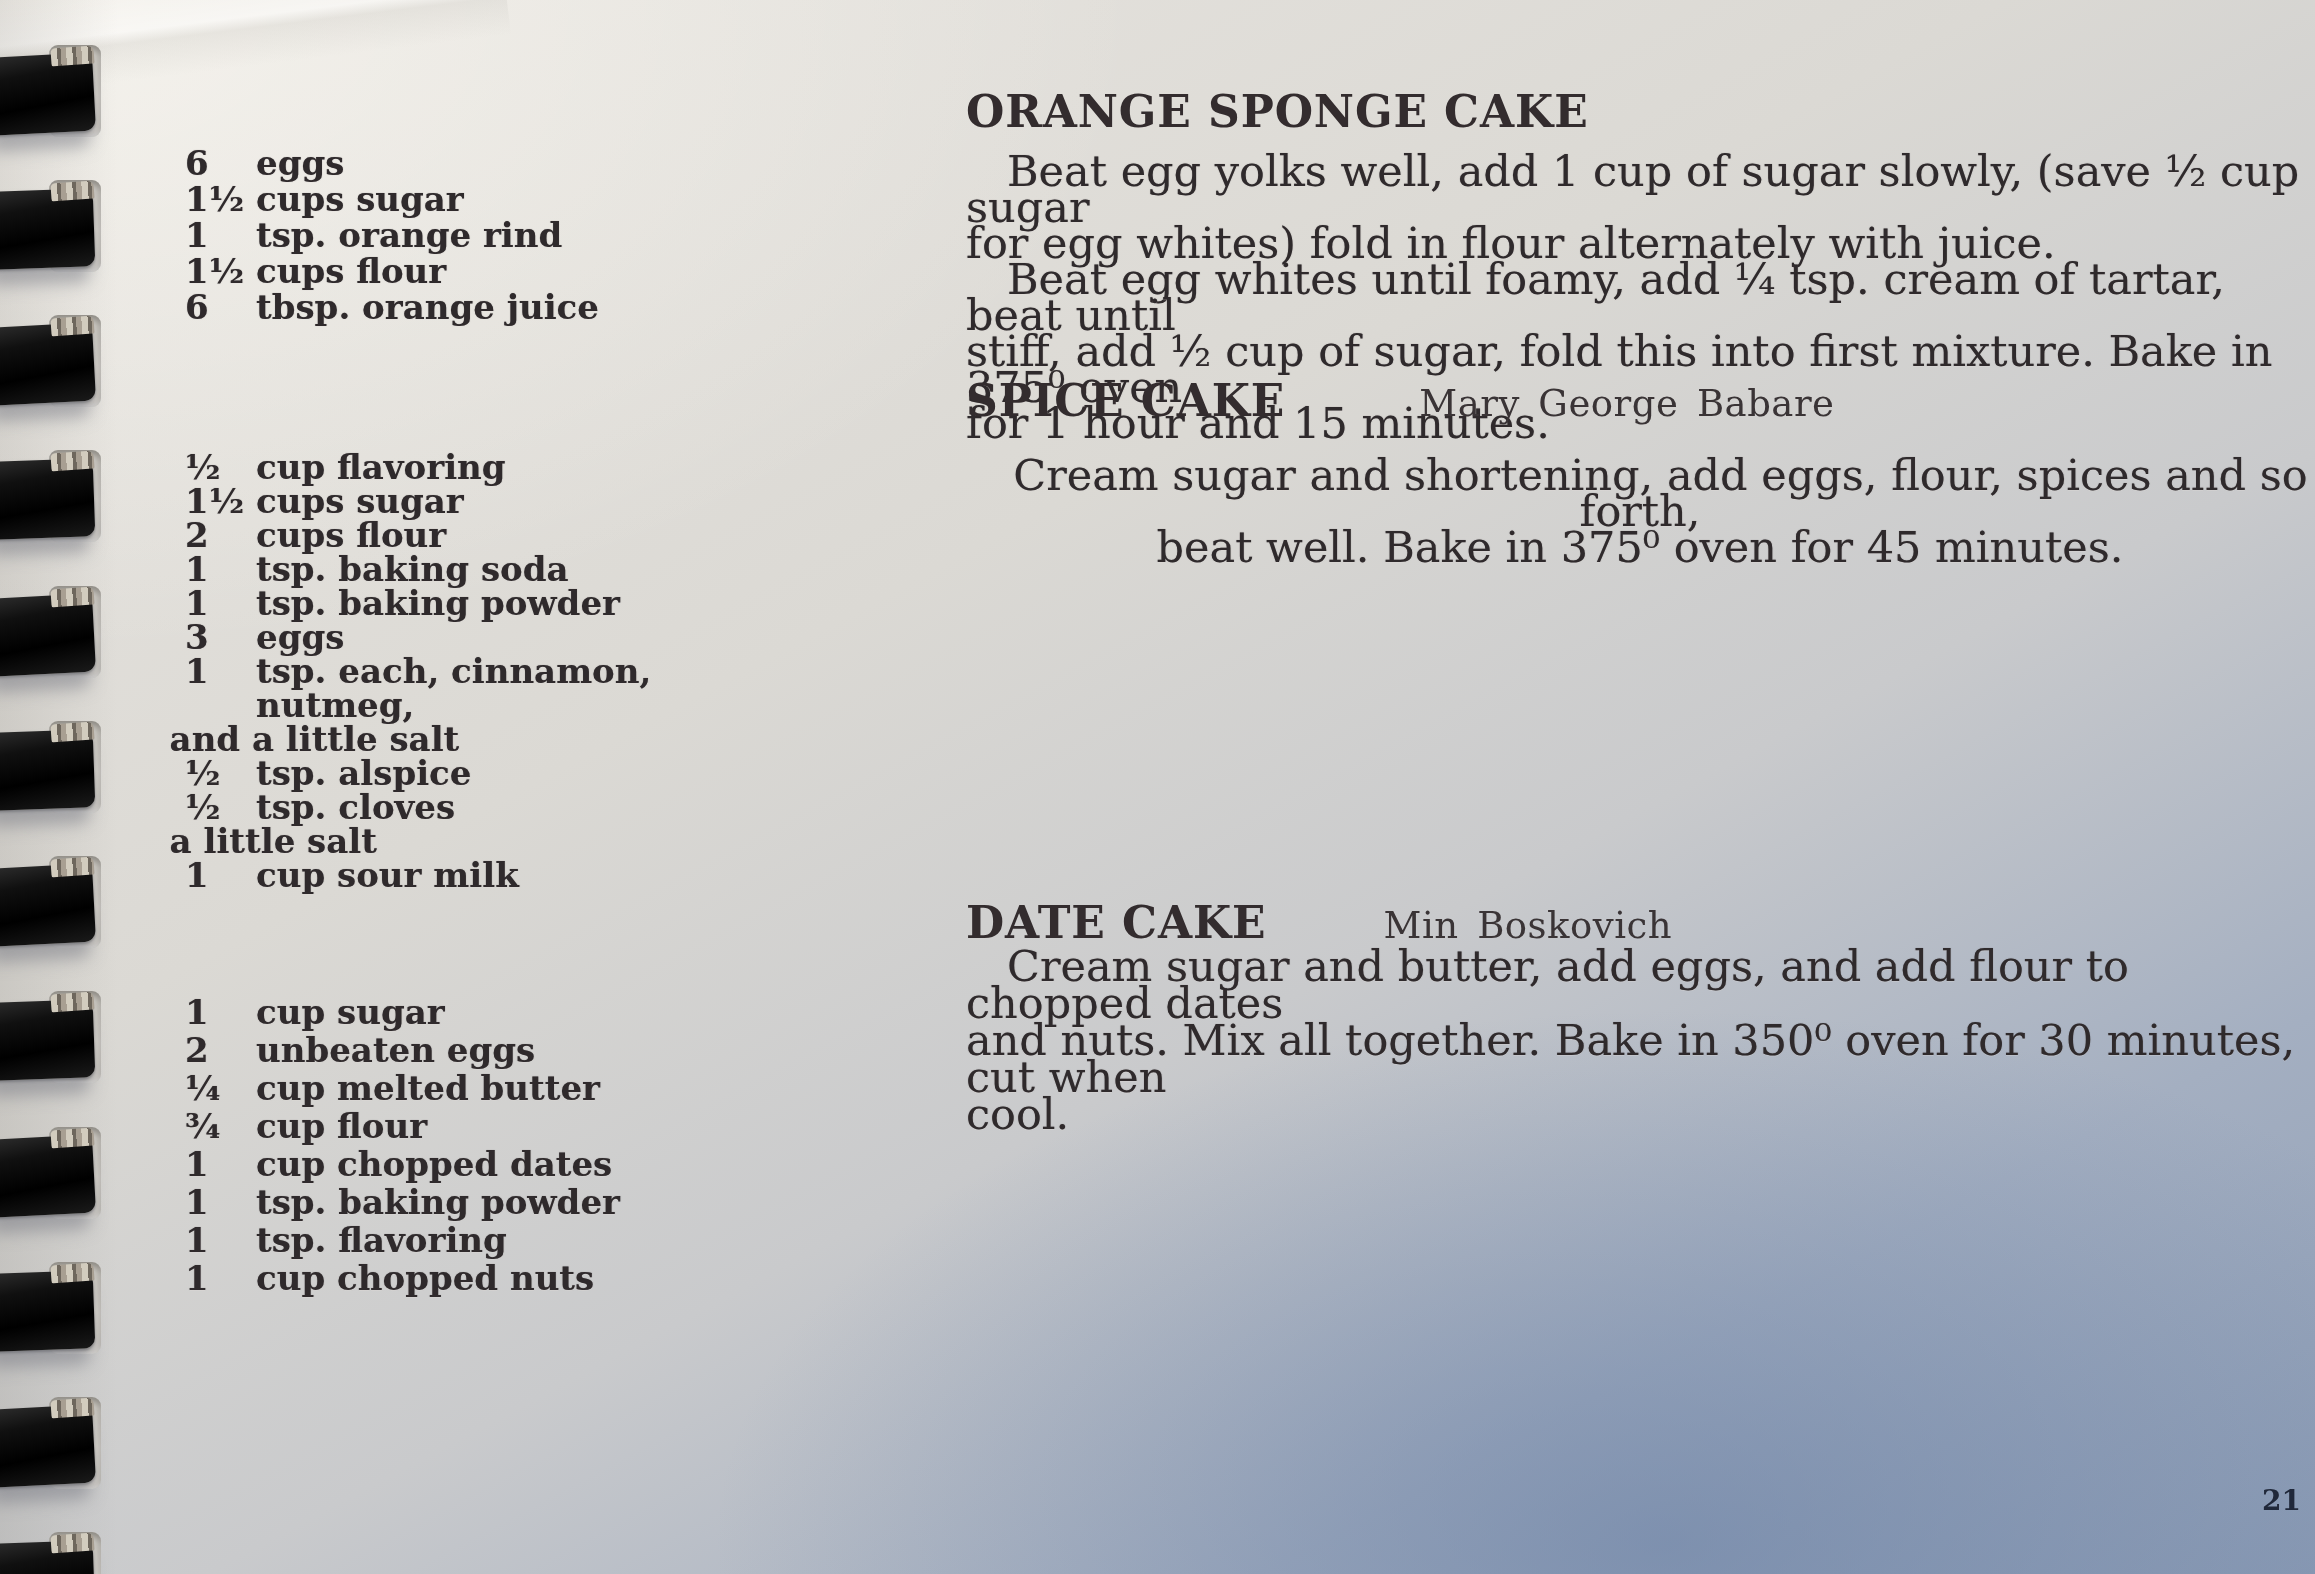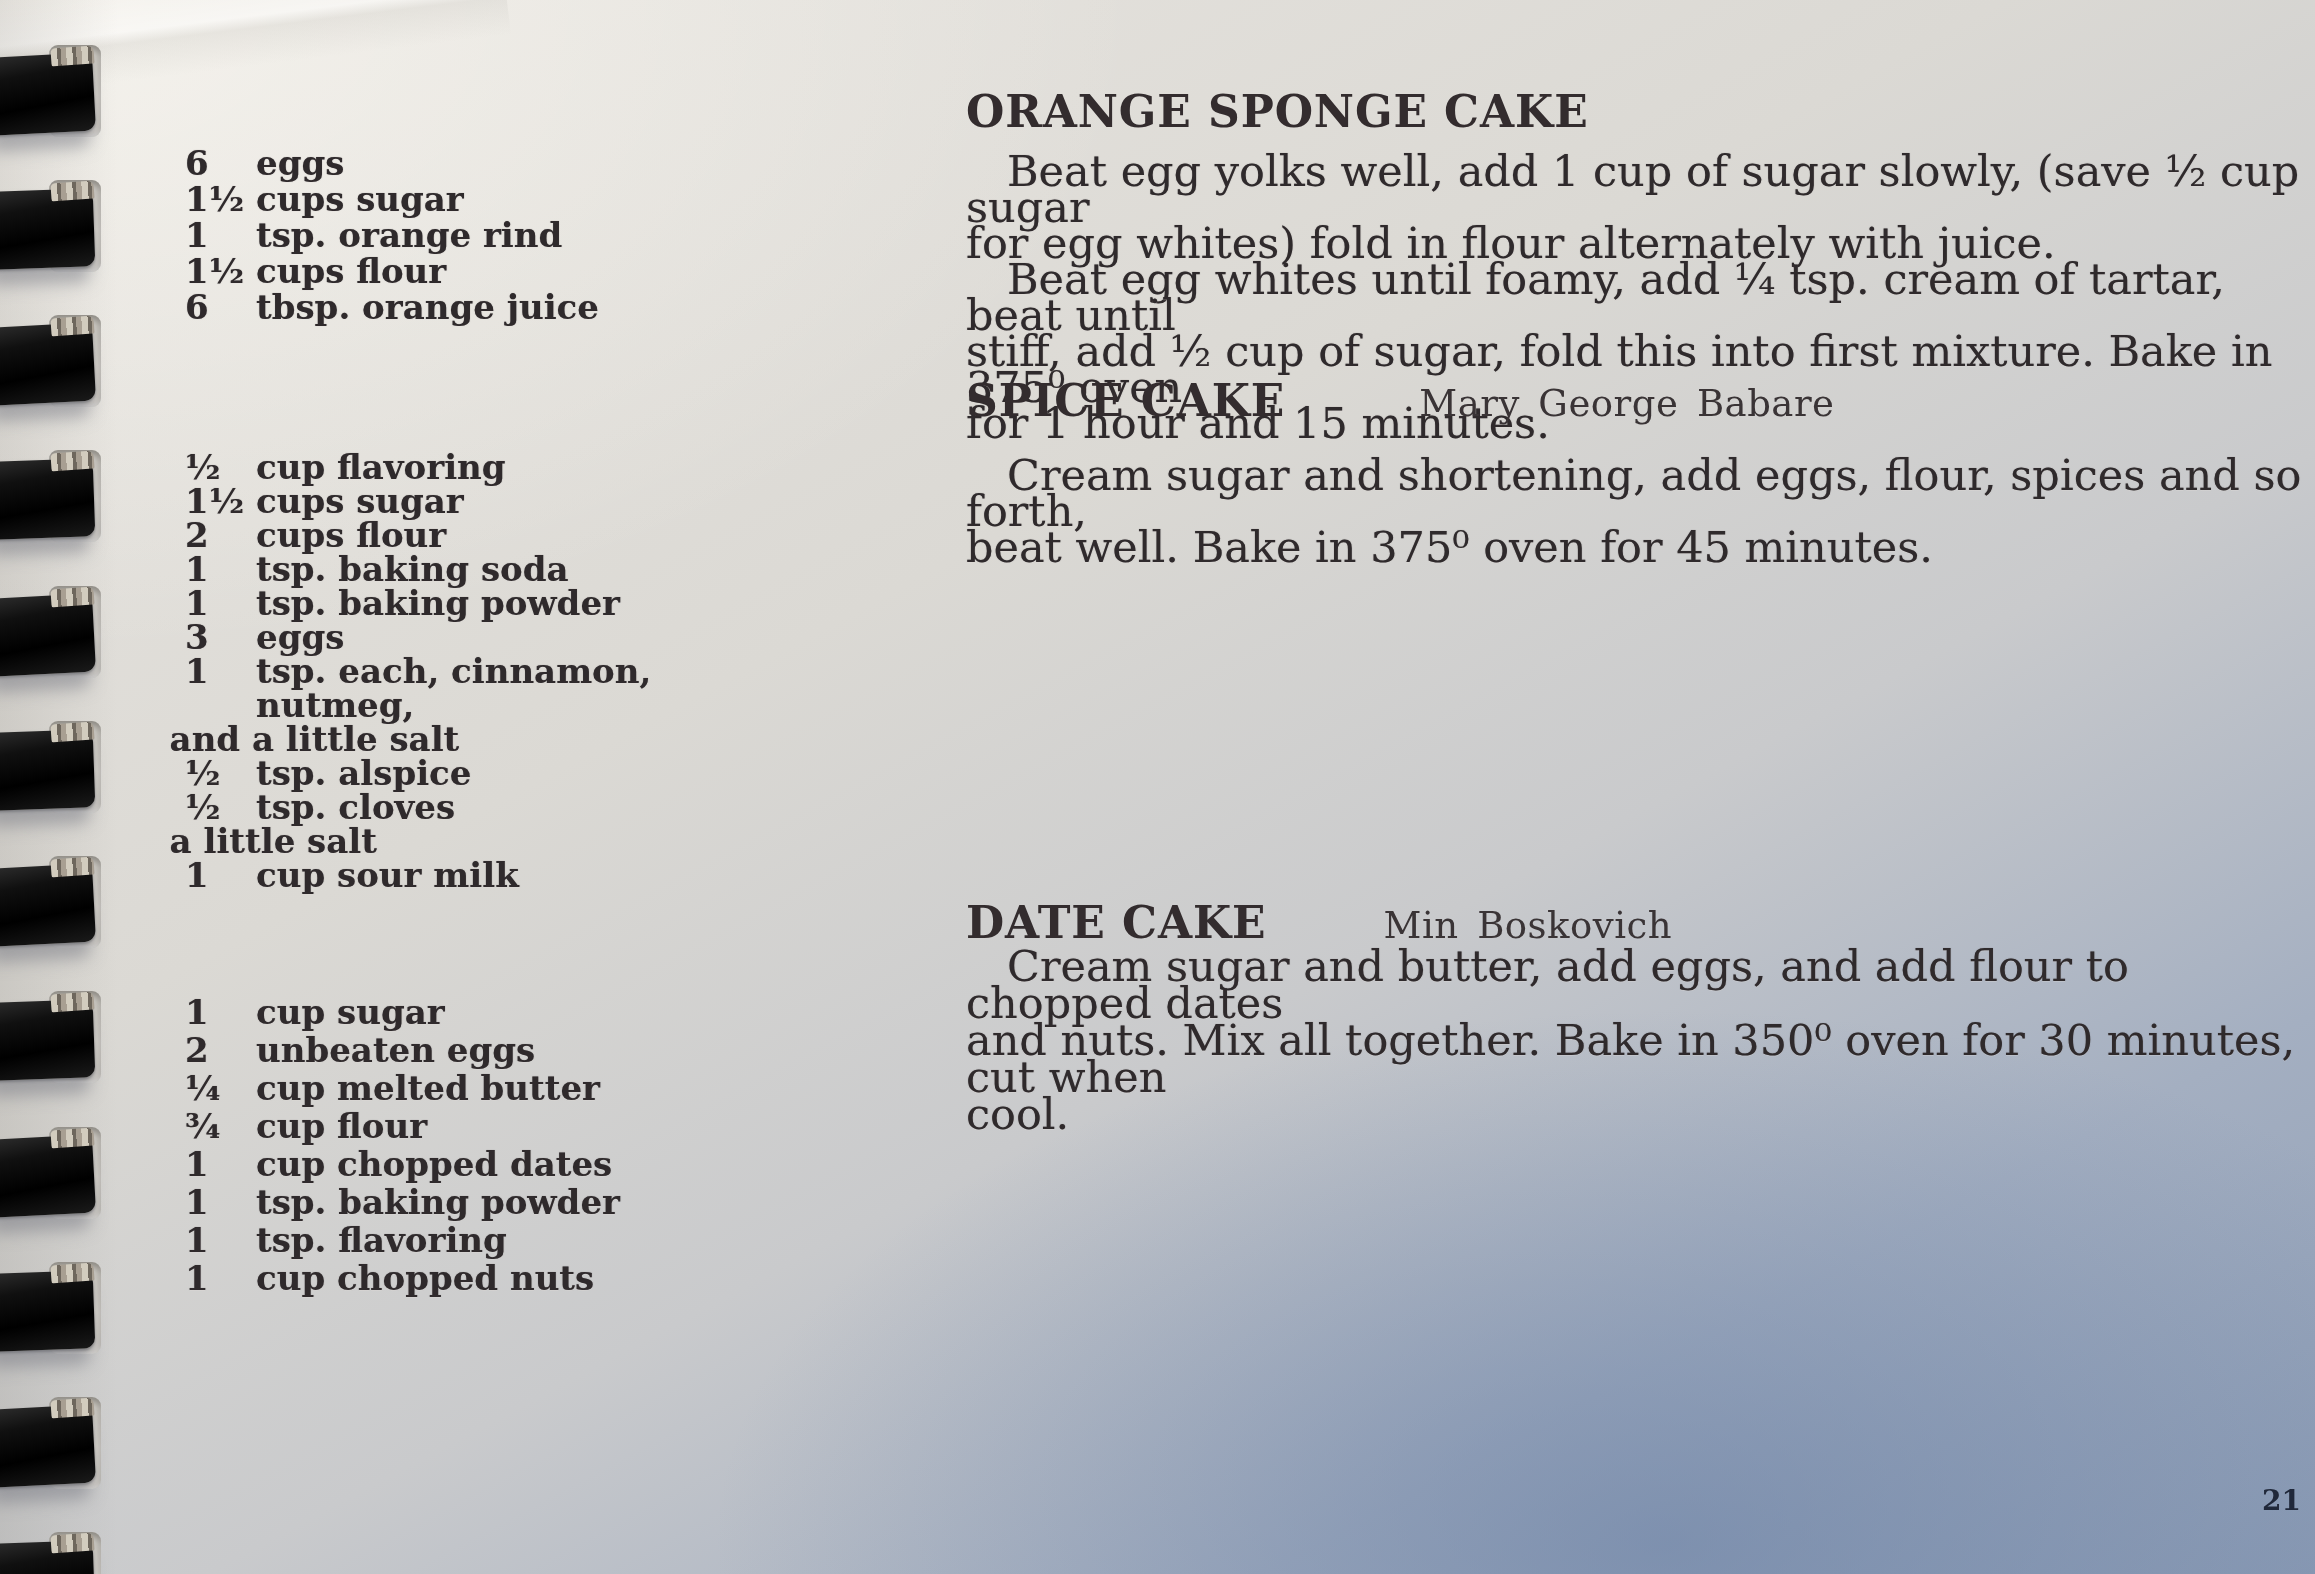--- a/index.html
+++ b/index.html
@@ -74,21 +74,21 @@
   .recipe h2{ display:flex; align-items:baseline; font-size:44px; font-weight:700; letter-spacing:0.9px; color:#332c2e; }
   .recipe .attribution{ font-size:37px; font-weight:400; letter-spacing:0.5px; word-spacing:6.3px; color:#3a3436; }
   #recipe-spice .attribution{ margin-left:134px; }
   #recipe-date  .attribution{ margin-left:117px; }
   .instructions{
     white-space:pre-wrap;
     font-size:43px; line-height:36px; font-weight:500;
     width:1348px;
   }
   #recipe-orange .instructions{ margin-top:16.3px; }
-  #recipe-spice  .instructions{ margin-top:31px; }
+  #recipe-spice  .instructions{ margin-top:31px;text-align:center; }
   #recipe-date   .instructions{ line-height:37px; }
 
   .page-number{
     position:absolute; left:2262px; top:1484px;
     font-size:28px; font-weight:700; color:#20283a;
     text-shadow:none;
   }
 </style>
 </head>
 <body>

